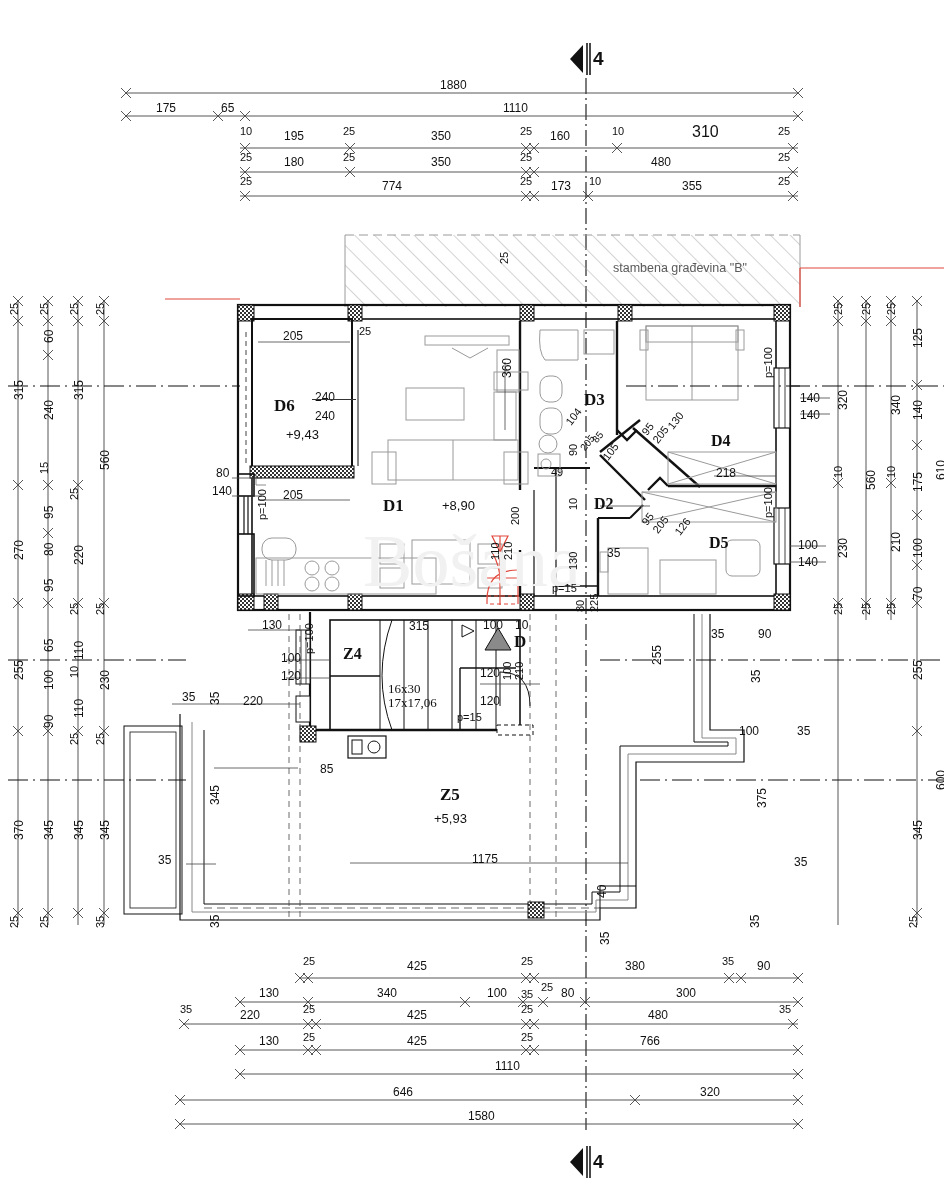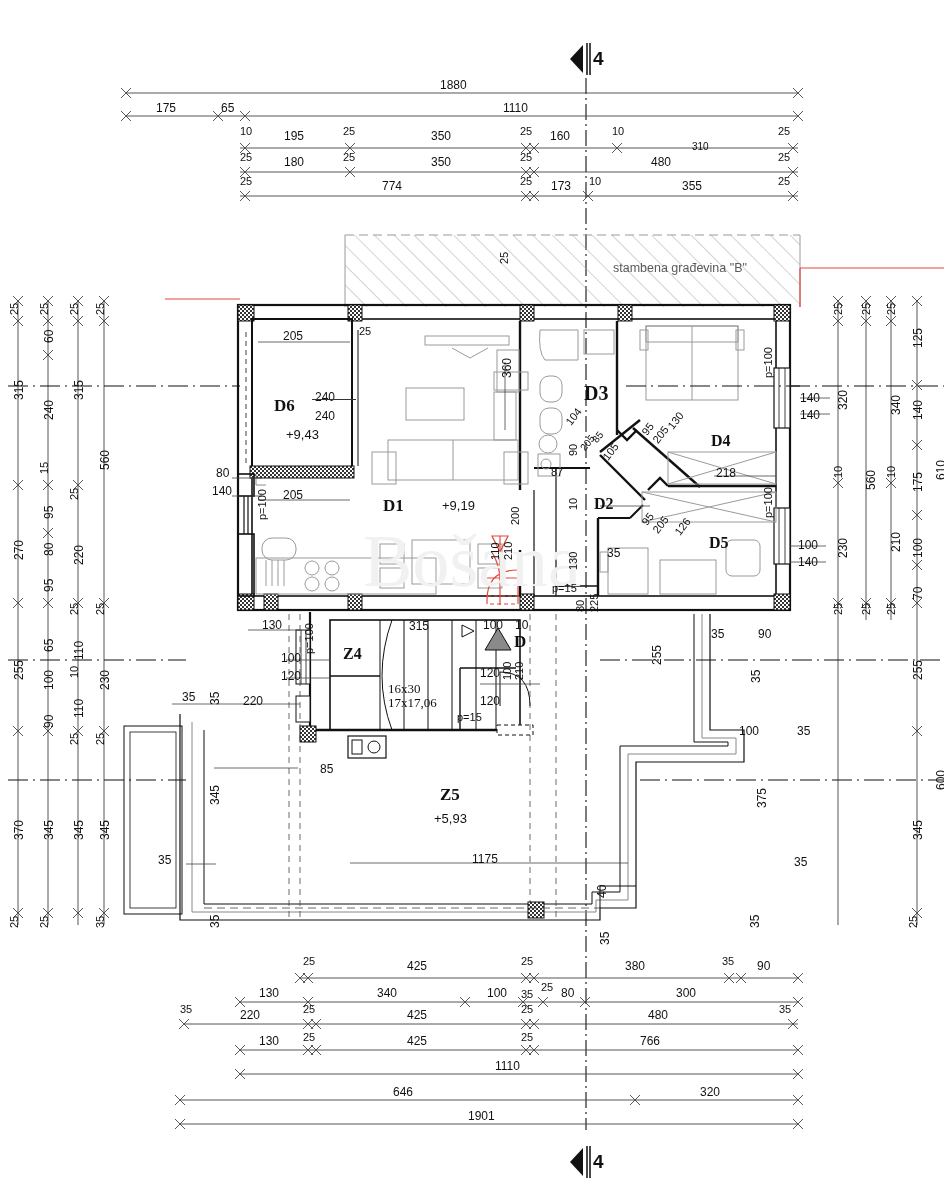--- a/index.html
+++ b/index.html
@@ -550,21 +550,21 @@
 <div class="tick" style="left:221px;top:101px;font-size:12px">65</div>
 <div class="tick" style="left:503px;top:101px;font-size:12px">1110</div>
 
 <div class="tick" style="left:240px;top:125px;font-size:11px">10</div>
 <div class="tick" style="left:284px;top:129px;font-size:12px">195</div>
 <div class="tick" style="left:343px;top:125px;font-size:11px">25</div>
 <div class="tick" style="left:431px;top:129px;font-size:12px">350</div>
 <div class="tick" style="left:520px;top:125px;font-size:11px">25</div>
 <div class="tick" style="left:550px;top:129px;font-size:12px">160</div>
 <div class="tick" style="left:612px;top:125px;font-size:11px">10</div>
-<div class="tick" style="left:692px;top:141px;font-size:10px">310</div>
+<div class="tick" style="left:692px;top:123px;font-size:16px">310</div>
 <div class="tick" style="left:778px;top:125px;font-size:11px">25</div>
 
 <div class="tick" style="left:240px;top:151px;font-size:11px">25</div>
 <div class="tick" style="left:284px;top:155px;font-size:12px">180</div>
 <div class="tick" style="left:343px;top:151px;font-size:11px">25</div>
 <div class="tick" style="left:431px;top:155px;font-size:12px">350</div>
 <div class="tick" style="left:520px;top:151px;font-size:11px">25</div>
 <div class="tick" style="left:651px;top:155px;font-size:12px">480</div>
 <div class="tick" style="left:778px;top:151px;font-size:11px">25</div>
 
@@ -577,47 +577,47 @@
 <div class="tick" style="left:778px;top:175px;font-size:11px">25</div>
 
 <div class="tick" style="left:593px;top:48px;font-size:19px;font-weight:bold">4</div>
 <div class="tick" style="left:593px;top:1151px;font-size:19px;font-weight:bold">4</div>
 
 <div class="tick" style="left:613px;top:261px;font-size:12.5px;color:#5a5a5a">stambena građevina "B"</div>
 <div class="tick" style="left:498px;top:264px;font-size:11px;transform:rotate(-90deg);transform-origin:left top">25</div>
 
 <div class="tick" style="left:274px;top:396px;font-size:17px;font-weight:bold;font-family:'Liberation Serif',serif">D6</div>
 <div class="tick" style="left:383px;top:496px;font-size:17px;font-weight:bold;font-family:'Liberation Serif',serif">D1</div>
-<div class="tick" style="left:584px;top:382px;font-size:20px;font-weight:bold;font-family:'Liberation Serif',serif">D3</div>
+<div class="tick" style="left:584px;top:390px;font-size:17px;font-weight:bold;font-family:'Liberation Serif',serif">D3</div>
 <div class="tick" style="left:711px;top:432px;font-size:16px;font-weight:bold;font-family:'Liberation Serif',serif">D4</div>
 <div class="tick" style="left:594px;top:495px;font-size:16px;font-weight:bold;font-family:'Liberation Serif',serif">D2</div>
 <div class="tick" style="left:709px;top:534px;font-size:16px;font-weight:bold;font-family:'Liberation Serif',serif">D5</div>
 <div class="tick" style="left:343px;top:645px;font-size:16px;font-weight:bold;font-family:'Liberation Serif',serif">Z4</div>
 <div class="tick" style="left:440px;top:785px;font-size:17px;font-weight:bold;font-family:'Liberation Serif',serif">Z5</div>
 <div class="tick" style="left:514px;top:632px;font-size:17px;font-weight:bold;font-family:'Liberation Serif',serif">D</div>
 
 <div class="tick" style="left:286px;top:427px;font-size:13px">+9,43</div>
-<div class="tick" style="left:442px;top:498px;font-size:13px">+9,19</div>
+<div class="tick" style="left:442px;top:498px;font-size:13px">+8,90</div>
 <div class="tick" style="left:434px;top:811px;font-size:13px">+5,93</div>
 
 <div class="tick" style="left:283px;top:329px;font-size:12px">205</div>
 <div class="tick" style="left:359px;top:325px;font-size:11px">25</div>
 <div class="tick" style="left:315px;top:390px;font-size:12px">240</div>
 <div class="tick" style="left:315px;top:409px;font-size:12px">240</div>
 <div class="tick" style="left:283px;top:488px;font-size:12px">205</div>
 <div class="tick" style="left:312px;top:399px;width:44px;border-top:1px solid #333;height:0"></div>
 <div class="tick" style="left:256px;top:520px;font-size:11px;transform:rotate(-90deg);transform-origin:left top">p=100</div>
 
 <div class="tick" style="left:216px;top:466px;font-size:12px">80</div>
 <div class="tick" style="left:212px;top:484px;font-size:12px">140</div>
 
 <div class="tick" style="left:500px;top:378px;font-size:12px;transform:rotate(-90deg);transform-origin:left top">360</div>
 
 <div class="tick" style="left:563px;top:420px;font-size:11px;transform:rotate(-52deg);transform-origin:left top">104</div>
-<div class="tick" style="left:551px;top:466px;font-size:11px">87</div>
+<div class="tick" style="left:551px;top:466px;font-size:11px">49</div>
 <div class="tick" style="left:590px;top:438px;font-size:10px;transform:rotate(-52deg);transform-origin:left top">85</div>
 <div class="tick" style="left:578px;top:446px;font-size:10px;transform:rotate(-52deg);transform-origin:left top">205</div>
 <div class="tick" style="left:600px;top:455px;font-size:11px;transform:rotate(-52deg);transform-origin:left top">105</div>
 <div class="tick" style="left:639px;top:430px;font-size:11px;transform:rotate(-52deg);transform-origin:left top">95</div>
 <div class="tick" style="left:650px;top:438px;font-size:11px;transform:rotate(-52deg);transform-origin:left top">205</div>
 <div class="tick" style="left:665px;top:424px;font-size:11px;transform:rotate(-52deg);transform-origin:left top">130</div>
 <div class="tick" style="left:639px;top:520px;font-size:11px;transform:rotate(-52deg);transform-origin:left top">95</div>
 <div class="tick" style="left:650px;top:528px;font-size:11px;transform:rotate(-52deg);transform-origin:left top">205</div>
 <div class="tick" style="left:672px;top:530px;font-size:11px;transform:rotate(-52deg);transform-origin:left top">126</div>
 <div class="tick" style="left:567px;top:456px;font-size:11px;transform:rotate(-90deg);transform-origin:left top">90</div>
@@ -769,15 +769,15 @@
 
 <div class="tick" style="left:259px;top:1034px;font-size:12px">130</div>
 <div class="tick" style="left:303px;top:1031px;font-size:11px">25</div>
 <div class="tick" style="left:407px;top:1034px;font-size:12px">425</div>
 <div class="tick" style="left:521px;top:1031px;font-size:11px">25</div>
 <div class="tick" style="left:640px;top:1034px;font-size:12px">766</div>
 
 <div class="tick" style="left:495px;top:1059px;font-size:12px">1110</div>
 <div class="tick" style="left:393px;top:1085px;font-size:12px">646</div>
 <div class="tick" style="left:700px;top:1085px;font-size:12px">320</div>
-<div class="tick" style="left:468px;top:1109px;font-size:12px">1901</div>
+<div class="tick" style="left:468px;top:1109px;font-size:12px">1580</div>
 
 </div>
 
 </body></html>

